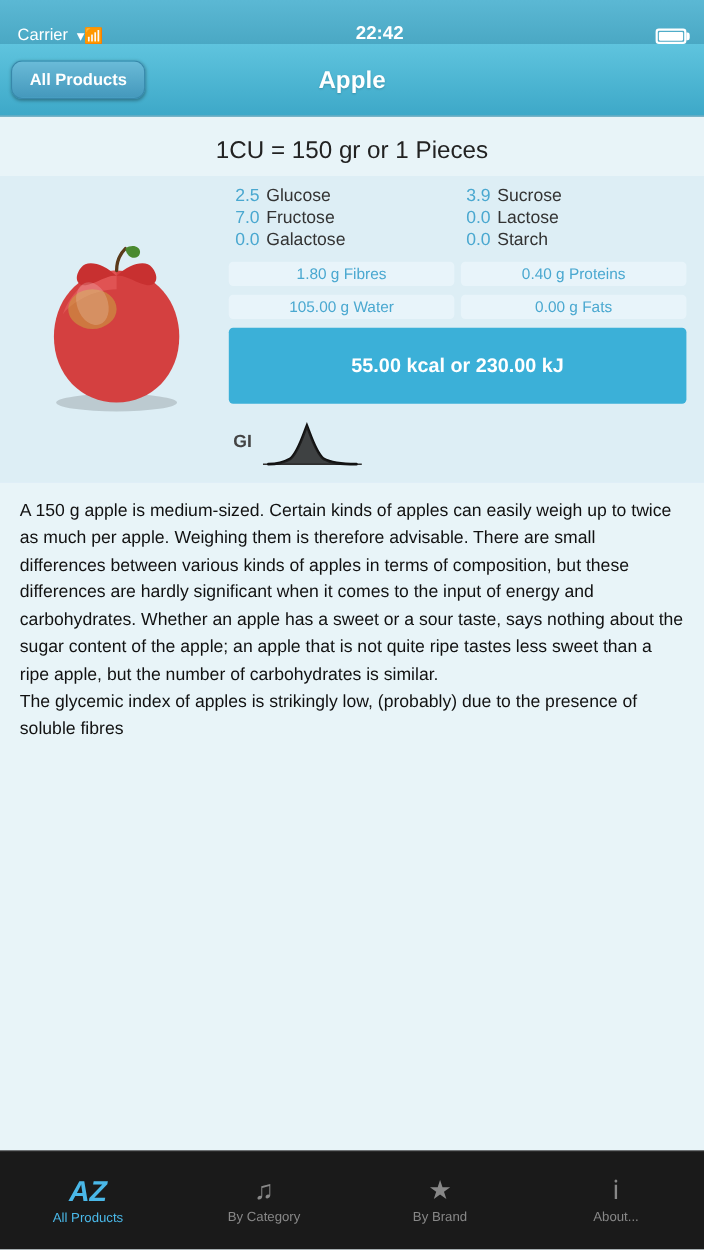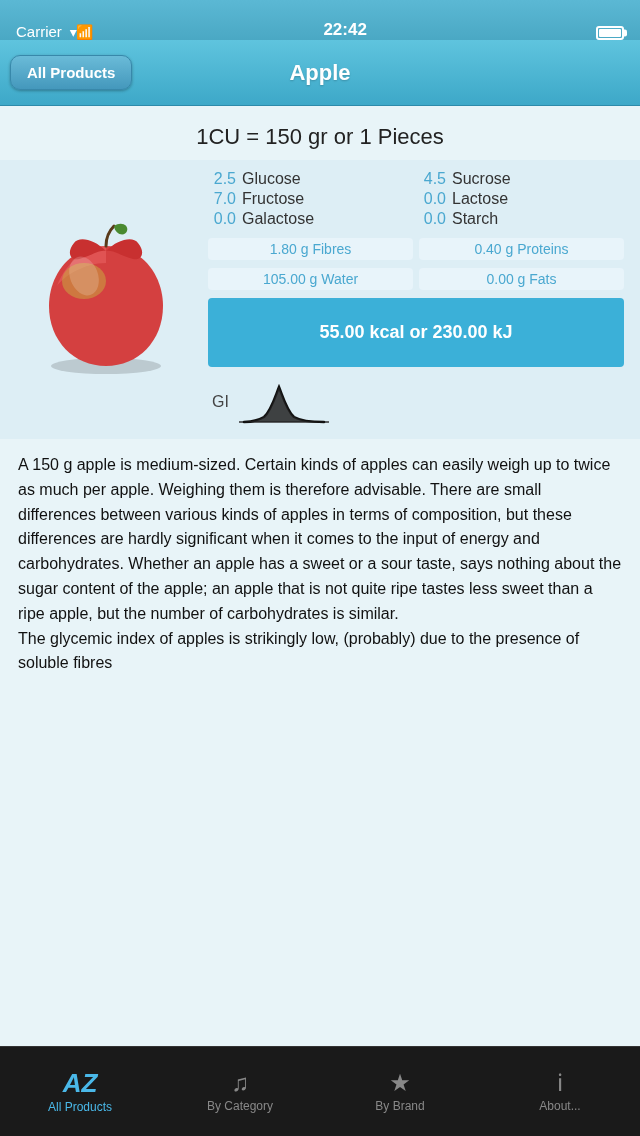--- a/index.html
+++ b/index.html
@@ -193,21 +193,21 @@
 
     .gi-row {
       display: flex;
       align-items: center;
       gap: 10px;
       padding-left: 4px;
     }
     .gi-label {
       color: #444;
       font-size: 16px;
-      font-weight: 400;
+      font-weight: 700;
     }
     .gi-chart {
       width: 90px;
       height: 50px;
     }
 
     
     .description-area {
       background: #e8f4f8;
       padding: 14px 18px;
@@ -309,21 +309,21 @@
     </div>
 
     <div class="nutrition-info">
 
       <div class="nutrients-grid">
         <div class="nutrient-row">
           <span class="nutrient-value">2.5</span>
           <span class="nutrient-name">Glucose</span>
         </div>
         <div class="nutrient-row">
-          <span class="nutrient-value">4.5</span>
+          <span class="nutrient-value">3.9</span>
           <span class="nutrient-name">Sucrose</span>
         </div>
         <div class="nutrient-row">
           <span class="nutrient-value">7.0</span>
           <span class="nutrient-name">Fructose</span>
         </div>
         <div class="nutrient-row">
           <span class="nutrient-value">0.0</span>
           <span class="nutrient-name">Lactose</span>
         </div>

